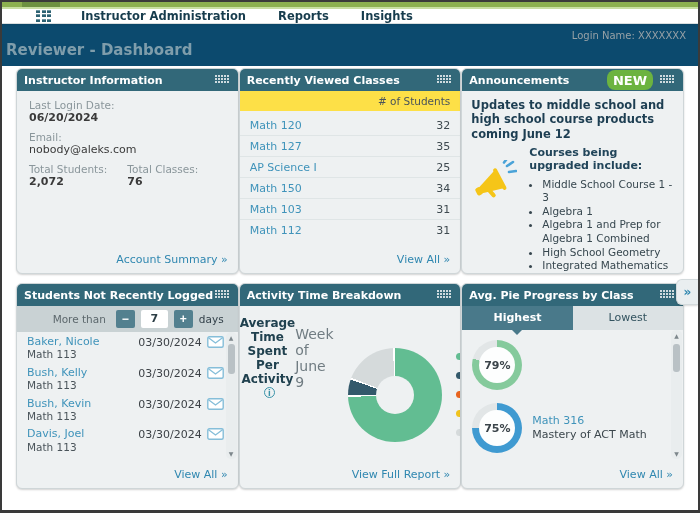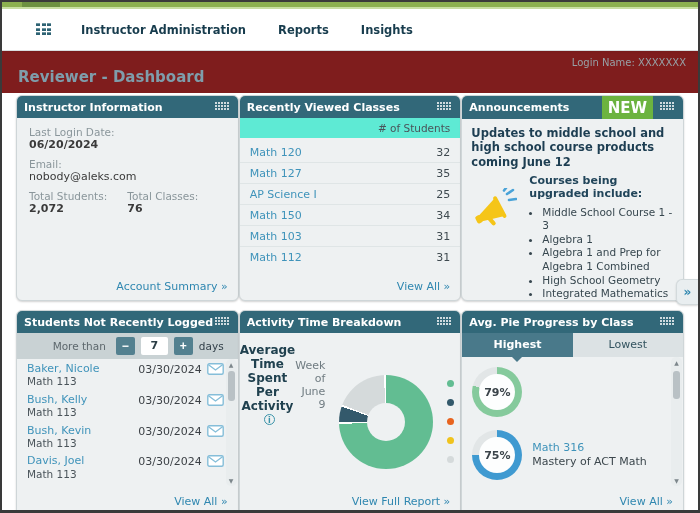--- a/index.html
+++ b/index.html
@@ -5,30 +5,30 @@
   * { margin:0; padding:0; box-sizing:border-box; }
   html,body { width:700px; height:513px; }
   body { font-family:"DejaVu Sans","Liberation Sans",sans-serif; background:#fff; }
   .frame { width:700px; height:513px; border:2px solid #3a3a3a; border-bottom-width:3px; background:#fff; position:relative; overflow:hidden; }
 
   
   .topstrip { height:7px; background:linear-gradient(#8cb04f 0 5px, #c9dfa3 5px 7px); position:relative; }
   .topstrip .seg { position:absolute; left:20px; top:0; width:38px; height:5px; background:#6d9140; }
 
   
-  .navbar { height:42px; background:#fff; border-bottom:1px solid #d9dedf; display:flex; align-items:center; box-shadow:0 1px 2px rgba(0,0,0,.08); position:relative; z-index:5; }
+  .navbar { height:15px; background:#fff; border-bottom:1px solid #d9dedf; display:flex; align-items:center; box-shadow:0 1px 2px rgba(0,0,0,.08); position:relative; z-index:5; }
   .nav-grid { margin-left:34px; width:17px; height:13px; display:grid; grid-template-columns:repeat(3,4px); grid-template-rows:repeat(3,3px); gap:1.5px; cursor:pointer; }
   .nav-grid i { background:#2e6273; border-top:1px solid #6f96a1; }
   .nav-items { display:flex; margin-left:28px; gap:32px; }
   .nav-item { font-size:11.5px; font-weight:bold; color:#173c4d; cursor:pointer; }
 
   
-  .titlezone { padding:2px 12px 0 16px; height:42px; position:relative; background:#7f1d1d; }
+  .titlezone { padding:2px 12px 0 16px; height:42px; position:relative; background:#0c4a6e; }
   .login-name { position:absolute; right:12px; top:6px; font-size:10px; color:#97a1a6; }
-  .page-title { position:absolute; left:16px; top:17px; font-size:15px; font-weight:bold; color:#7f9dab; }
+  .page-title { position:absolute; left:4px; top:17px; font-size:15px; font-weight:bold; color:#7f9dab; }
 
   
   .panels { padding:2px 14px 0 14px; display:grid; grid-template-columns:repeat(3,1fr); grid-auto-rows:206px; gap:9px 0; }
   .panel { background:#eef1f2; border:1px solid #cfd6d8; border-radius:6px; box-shadow:0 1px 2px rgba(0,0,0,.18); display:flex; flex-direction:column; overflow:hidden; position:relative; }
   .phead { background:#326879; color:#fff; min-height:22px; display:flex; align-items:center; padding:0 7px; font-size:11px; font-weight:bold; flex:0 0 auto; }
   .phead .ptitle { flex:1; white-space:nowrap; overflow:hidden; }
   .waffle { width:16px; height:11px; display:grid; grid-template-columns:repeat(5,2px); grid-template-rows:repeat(3,2px); gap:1px; cursor:pointer; flex:0 0 auto; }
   .waffle i { background:#cfdbdf; }
   .pfoot { margin-top:auto; padding:4px 10px 6px; text-align:right; flex:0 0 auto; }
   .link { color:#2f87b0; font-size:11px; text-decoration:none; cursor:pointer; }
@@ -36,29 +36,29 @@
   
   .ii-band { background:#dce1e3; display:flex; align-items:center; gap:14px; padding:9px 10px; }
   .ii-name { font-size:13px; font-weight:bold; color:#356b7c; }
   .ii-body { padding:8px 12px 0; }
   .ii-label { font-size:10.5px; color:#8a969b; }
   .ii-value { font-size:11px; color:#3a3a3a; font-weight:bold; margin-bottom:7px; }
   .ii-value.plain { font-weight:normal; }
   .ii-cols { display:grid; grid-template-columns:1fr 1fr; }
 
   
-  .rv-sub { background:#5eead4; text-align:right; font-size:10.5px; color:#4a545a; padding:4px 10px; }
+  .rv-sub { background:#fde047; text-align:right; font-size:10.5px; color:#4a545a; padding:4px 10px; }
   .rv-rows { flex:1; overflow:hidden; padding-top:4px; }
   .rv-row { display:flex; justify-content:space-between; align-items:center; padding:4px 10px 3px; border-bottom:1px solid #dfe5e6; }
   .rv-row:last-child { border-bottom:none; }
   .rv-name { font-size:11px; color:#3f93ba; cursor:pointer; }
   .rv-count { font-size:11px; color:#3f4a50; }
 
   
-  .badge-new { background:#6cb33f; color:#fff; font-size:15px; font-weight:bold; padding:2.5px 6px; border-radius:0; margin-right:7px; }
+  .badge-new { background:#6cb33f; color:#fff; font-size:13px; font-weight:bold; padding:2.5px 6px; border-radius:8px; margin-right:7px; }
   .an-body { padding:7px 9px 4px; flex:1; display:flex; flex-direction:column; overflow:hidden; }
   .an-head { font-size:11.5px; font-weight:bold; color:#1d3e52; line-height:1.25; margin-bottom:5px; }
   .an-row { display:flex; gap:6px; flex:1; }
   .an-icon { width:52px; flex:0 0 52px; padding-top:14px; }
   .an-content { flex:1; font-size:10.5px; color:#37474f; }
   .an-sub { font-weight:bold; color:#21455a; font-size:11px; line-height:1.2; margin-bottom:5px; }
   .an-content ul { margin:0 0 2px 13px; line-height:1.3; }
 
   
   .fl-bar { background:#c9d2d4; display:flex; justify-content:flex-end; align-items:center; gap:6px; padding:4px 14px 4px 8px; }
@@ -77,21 +77,21 @@
   
   .sbar { position:absolute; top:0; right:1px; bottom:0; width:11px; background:#e9edee; border-radius:5px; font-size:6px; color:#7d878c; text-align:center; }
   .sbar .up { position:absolute; top:2px; left:0; right:0; cursor:pointer; }
   .sbar .dn { position:absolute; bottom:2px; left:0; right:0; cursor:pointer; }
   .sbar .thumb { position:absolute; left:2px; right:2px; border-radius:3px; background:#b9c1c5; cursor:grab; }
 
   
   .at-body { flex:1; display:flex; flex-direction:row; padding-top:10px; overflow:hidden; }
   .at-title { text-align:center; font-size:12px; font-weight:bold; color:#20414f; }
   .at-info { display:inline-block; width:11px; height:11px; border:1px solid #3a93a9; color:#3a93a9; border-radius:50%; font-size:8px; font-weight:bold; line-height:11px; text-align:center; vertical-align:1px; margin-left:4px; cursor:pointer; font-style:normal; }
-  .at-sub { text-align:right; font-size:11px; color:#707c82; margin-top:16px; }
+  .at-sub { text-align:left; font-size:14px; color:#707c82; margin-top:10px; }
   .at-chart { display:flex; align-items:center; gap:14px; padding:14px 6px 0 14px; }
   .donut { width:94px; height:94px; border-radius:50%; position:relative; flex:0 0 94px; }
   .donut .hole { position:absolute; left:50%; top:50%; width:38px; height:38px; margin:-19px 0 0 -19px; border-radius:50%; background:#eef1f2; }
   .legend { display:flex; flex-direction:column; gap:5px; }
   .lg-row { display:flex; align-items:center; gap:6px; }
   .lg-dot { width:7px; height:7px; border-radius:50%; flex:0 0 7px; }
   .lg-pct { font-size:11.5px; font-weight:bold; color:#333; width:30px; }
   .lg-label { font-size:11px; color:#4d585e; white-space:nowrap; }
 
   

